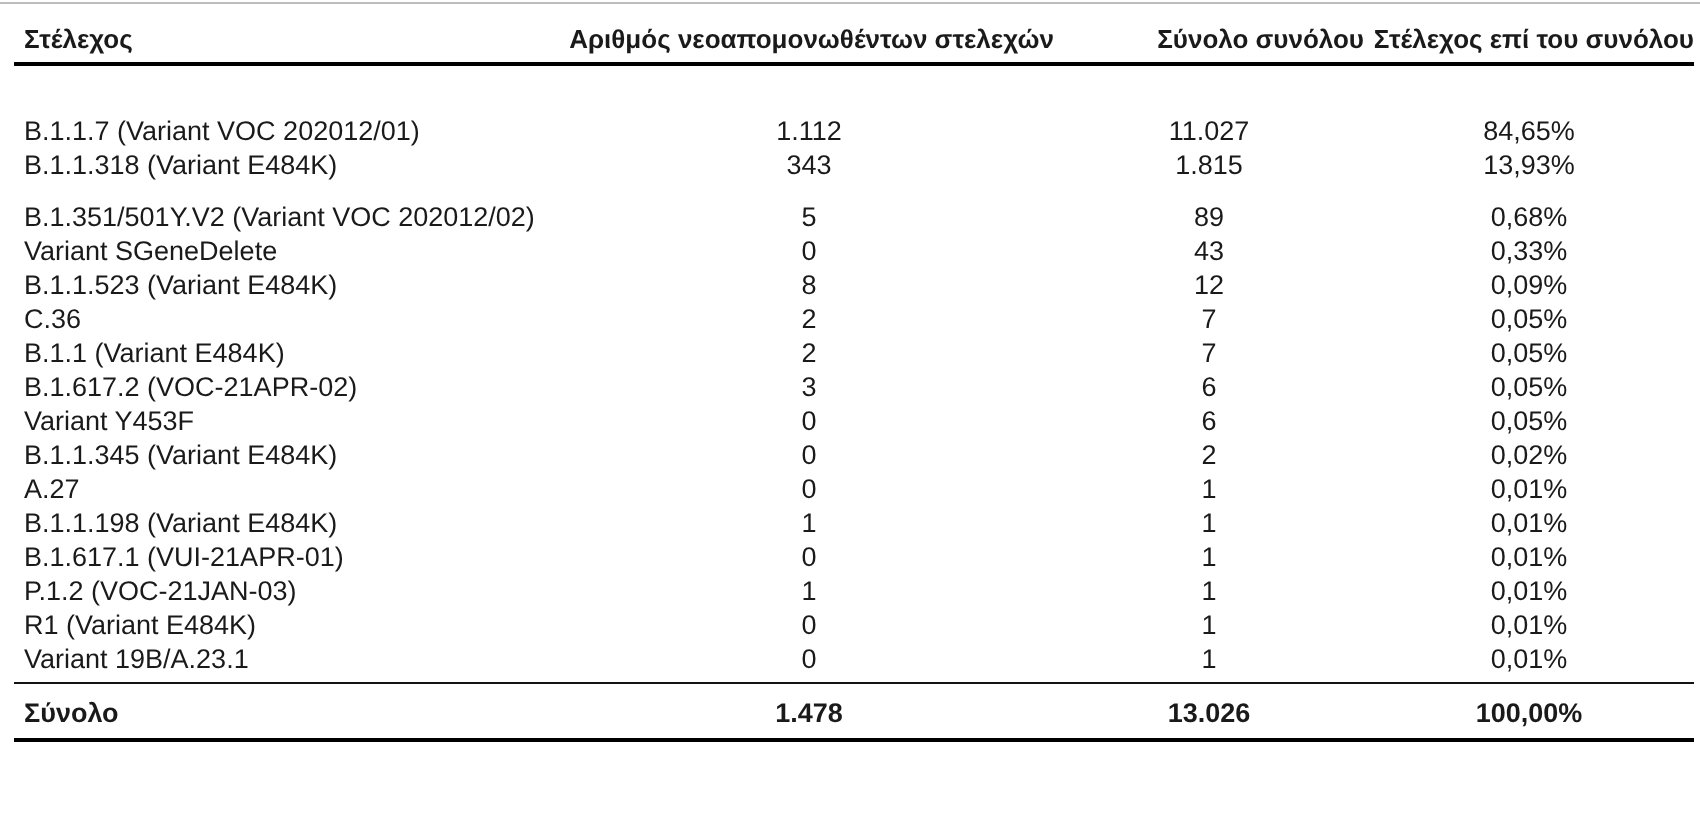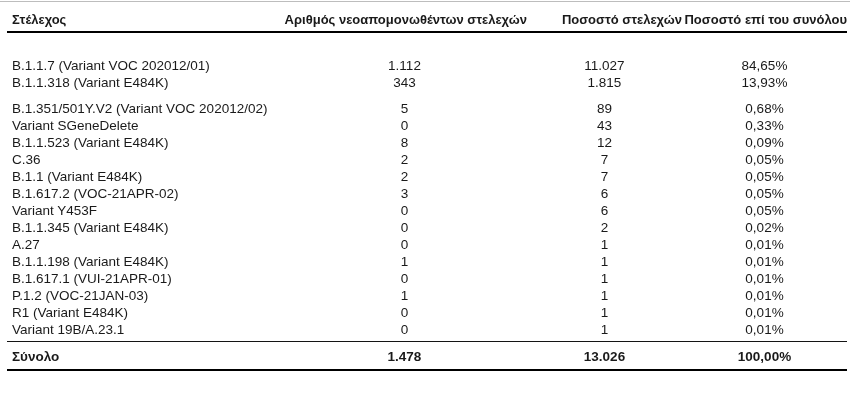--- a/index.html
+++ b/index.html
@@ -64,22 +64,22 @@
     <colgroup>
       <col class="c0">
         <col class="c1">
         <col class="c2">
         <col class="c3">
     </colgroup>
     <thead>
       <tr>
         <th class="col-left">Στέλεχος</th>
         <th>Αριθμός νεοαπομονωθέντων στελεχών</th>
-        <th>Ποσοστό στελεχών</th>
-        <th>Ποσοστό επί του συνόλου</th>
+        <th>Σύνολο συνόλου</th>
+        <th>Στέλεχος επί του συνόλου</th>
       </tr>
     </thead>
     <tbody id="table-body">
         <tr class="first">
           <td class="col-left">B.1.1.7 (Variant VOC 202012/01)</td>
           <td>1.112</td>
           <td>11.027</td>
           <td>84,65%</td>
         </tr>
         <tr>

